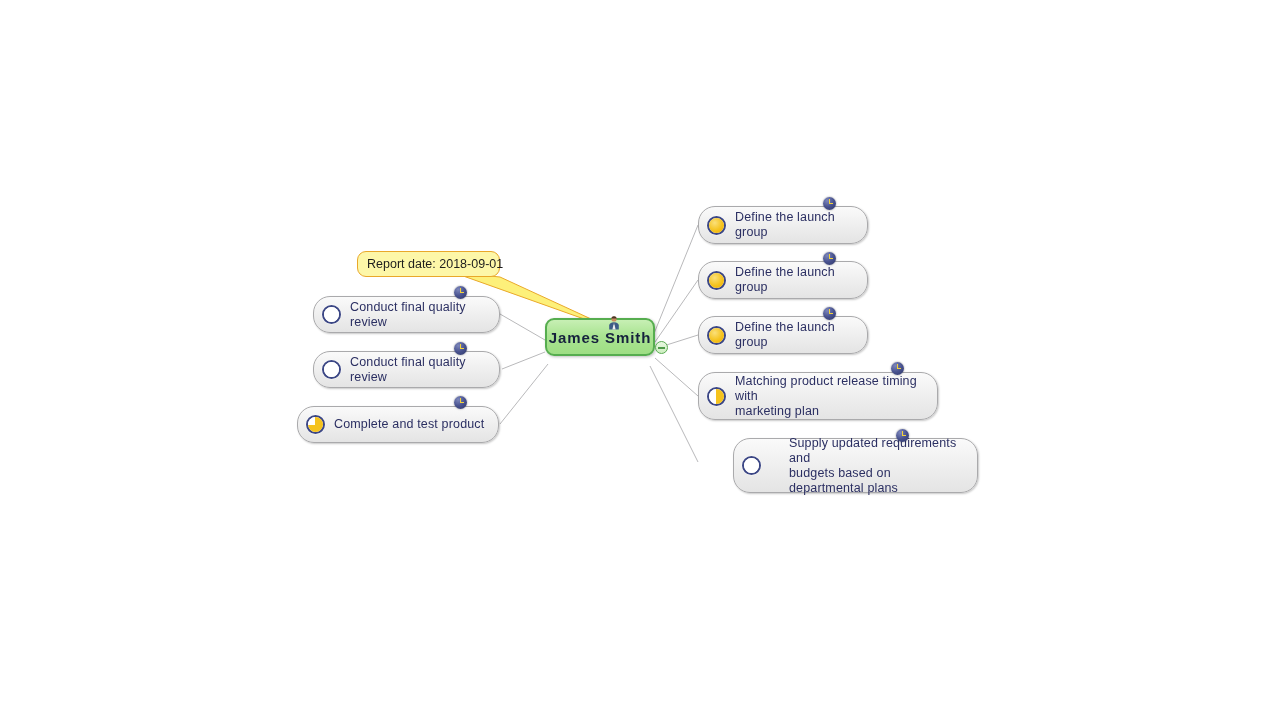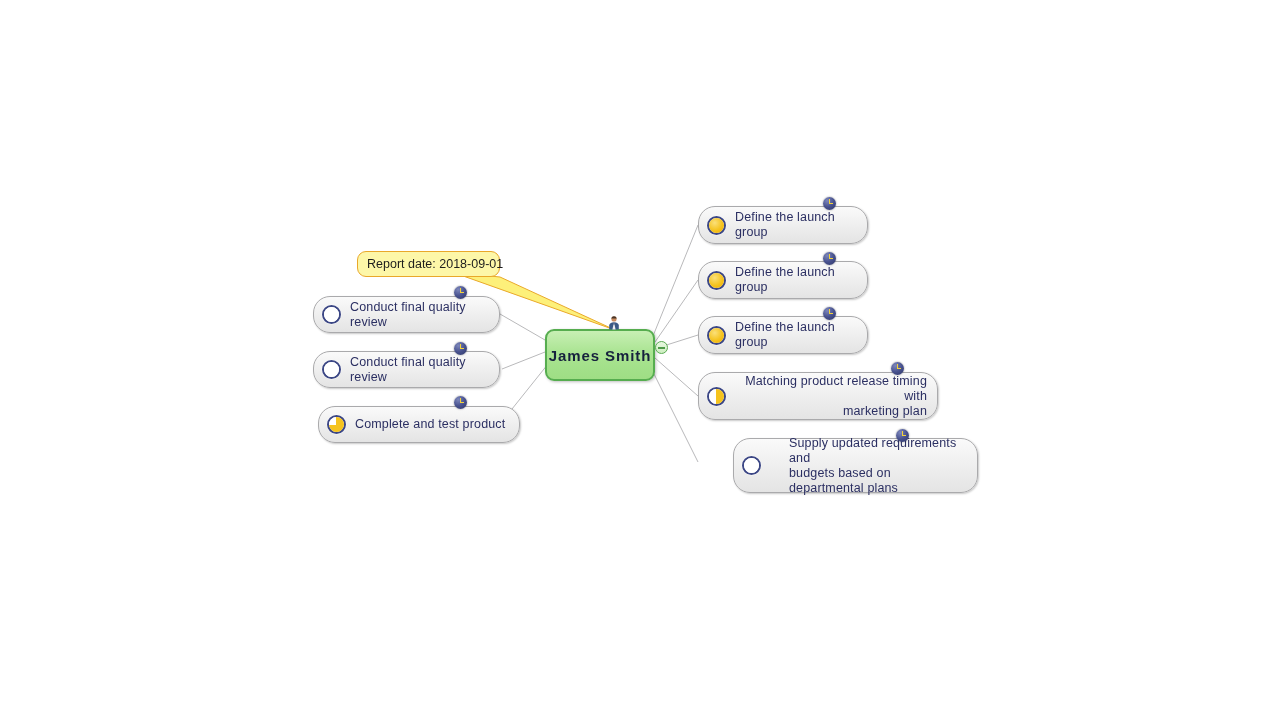--- a/index.html
+++ b/index.html
@@ -190,21 +190,21 @@
   <div id="assignee" style="left:608px; top:315px;">
     <svg viewBox="0 0 12 15" width="12" height="15">
       <circle cx="6" cy="4" r="2.6" fill="#c98b5e"></circle>
       <path d="M6 1.2 a2.8 2.8 0 0 1 2.8 2.2 H3.2 A2.8 2.8 0 0 1 6 1.2 z" fill="#4a3526"></path>
       <path d="M1.2 14.6 V10.6 c0-2.1 1.8-3.4 4.8-3.4 s4.8 1.3 4.8 3.4 v4 z" fill="#3c5a86"></path>
       <path d="M6 7.2 l-1.6 7.4 h3.2 z" fill="#f0f0f2"></path>
       <path d="M6 7.3 l-0.55 2.2 h1.1 z" fill="#2b3f63"></path>
     </svg>
   </div>
 
-  <div id="central" style="left:545px; top:329px; width:110px; height:52px;">
+  <div id="central" style="left:545px; top:318px; width:110px; height:38px;">
     <span class="label">James Smith</span>
   </div>
 
   <div id="collapse" style="left:655px; top:341px;"></div>
 
   <div id="callout" style="left:357px; top:251px; width:143px; height:25px;">
     <span class="label">Report date: 2018-09-01</span>
   </div>
 
   <div class="clock" style="left:454px; top:286px;"></div>
@@ -217,21 +217,21 @@
 
   <div class="clock" style="left:454px; top:342px;"></div>
   <div class="node" style="left:313px; top:351px; width:187px; height:37px;">
     <span class="pie">
       <span class="fill" style="background:#ffffff;"></span>
     </span>
     <span class="label">Conduct final quality review</span>
   </div>
 
   <div class="clock" style="left:454px; top:396px;"></div>
-  <div class="node" style="left:318px; top:406px; width:202px; height:37px;padding-left:8px;">
+  <div class="node" style="left:297px; top:406px; width:202px; height:37px;padding-left:8px;">
     <span class="pie">
       <span class="fill" style="background:conic-gradient(#f5c31e 0deg 270deg, #ffffff 270deg 360deg);"></span>
     </span>
     <span class="label">Complete and test product</span>
   </div>
 
   <div class="clock" style="left:823px; top:197px;"></div>
   <div class="node" style="left:698px; top:206px; width:170px; height:38px;">
     <span class="pie">
       <span class="fill" style="background:radial-gradient(circle at 38% 32%, #fbe07a 0%, #f5c31e 55%, #e8ab07 100%);"></span>
@@ -249,21 +249,21 @@
 
   <div class="clock" style="left:823px; top:307px;"></div>
   <div class="node" style="left:698px; top:316px; width:170px; height:38px;">
     <span class="pie">
       <span class="fill" style="background:radial-gradient(circle at 38% 32%, #fbe07a 0%, #f5c31e 55%, #e8ab07 100%);"></span>
     </span>
     <span class="label">Define the launch group</span>
   </div>
 
   <div class="clock" style="left:891px; top:362px;"></div>
-  <div class="node two-line" style="left:698px; top:372px; width:240px; height:48px;text-align:right;">
+  <div class="node two-line" style="left:698px; top:372px; width:240px; height:48px;">
     <span class="pie">
       <span class="fill" style="background:linear-gradient(to right, #ffffff 0 50%, #f5c31e 50% 100%);"></span>
     </span>
     <span class="label">Matching product release timing with
 marketing plan</span>
   </div>
 
   <div class="clock" style="left:896px; top:429px;"></div>
   <div class="node two-line" style="left:733px; top:438px; width:245px; height:55px;gap:19px;">
     <span class="pie">

